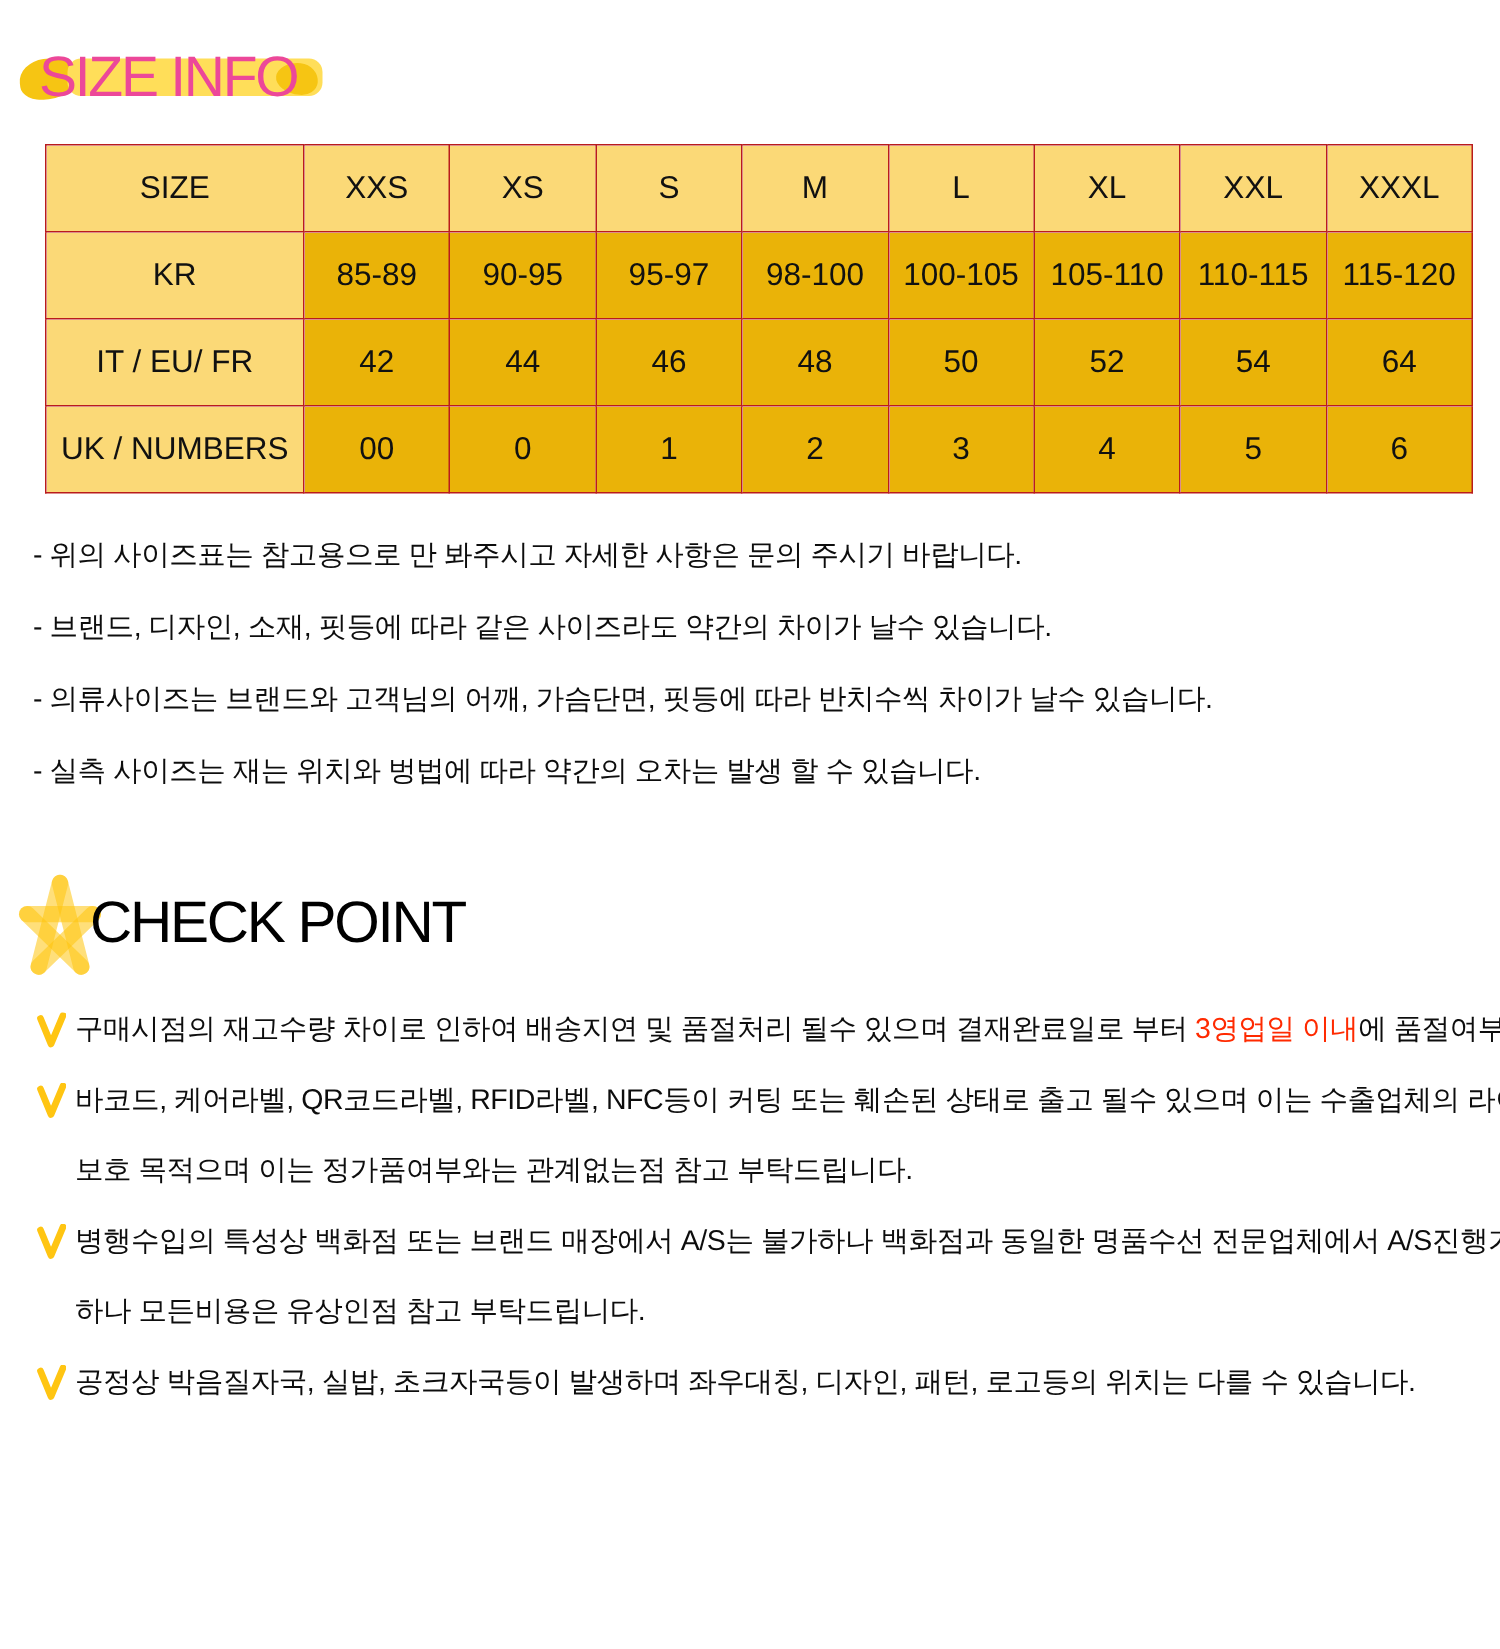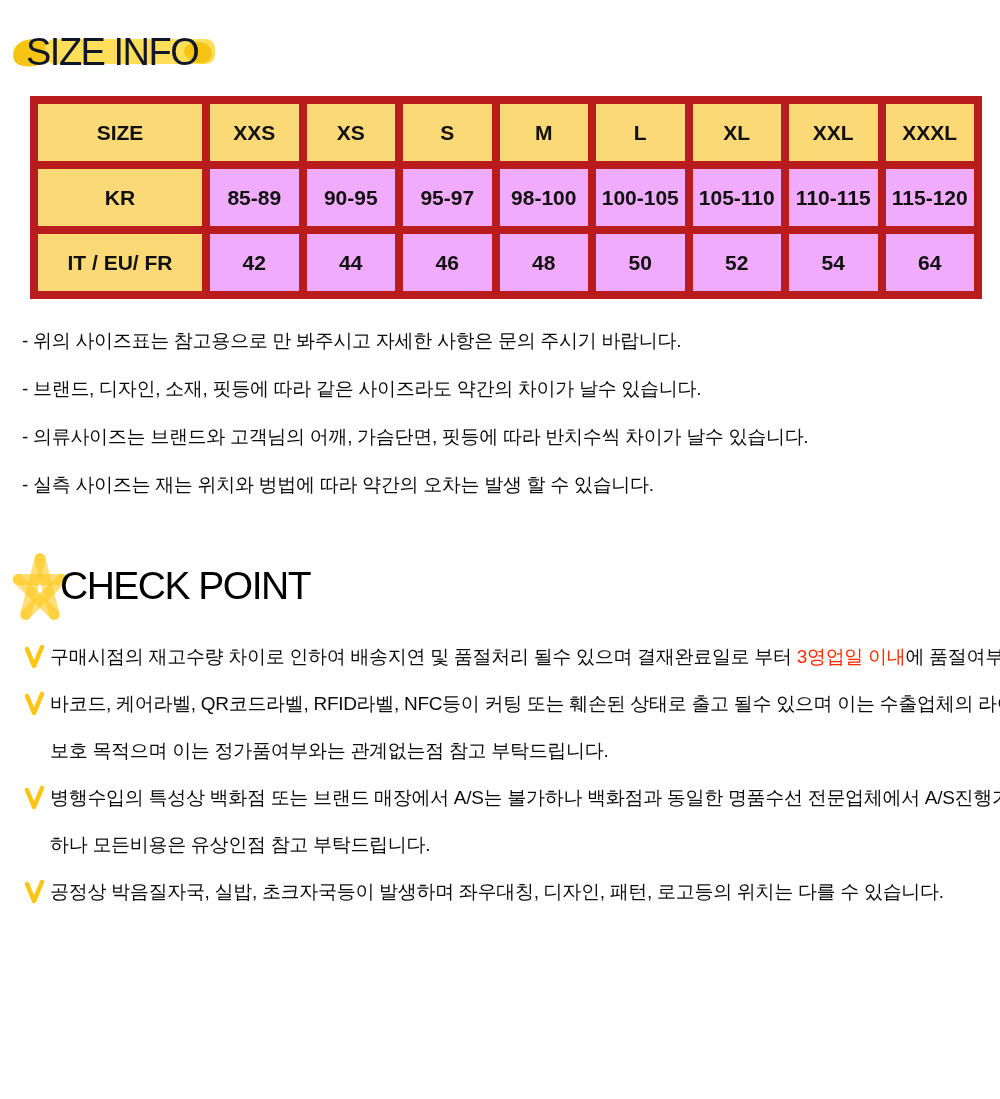--- a/index.html
+++ b/index.html
@@ -20,35 +20,35 @@
     background:#F6C513; border-radius:46% 54% 58% 42%/55% 45% 60% 40%;
     transform:rotate(-7deg);
   }
   .title-blob-right {
     position:absolute; left:158px; top:14px; width:28px; height:21px;
     background:#F6C513; border-radius:55% 45% 40% 60%/50% 55% 45% 50%;
     transform:rotate(6deg);
   }
   .title-text {
     position:relative; font-size:38px; font-weight:500; letter-spacing:-1.5px;
-    line-height:48px; color:#0f172a;
+    line-height:48px; color:#ec4899;
   }
 
   
   table.size-table {
     border-collapse:collapse; table-layout:fixed;
     margin:20px 0 0 30px; width:952px;
   }
   table.size-table td {
     height:55px; text-align:center; vertical-align:middle;
-    font-size:21px; border:8px solid #b91c1c; color:#111;
-    overflow:hidden; white-space:nowrap;font-weight:bold;
+    font-size:21px; border:1px solid #b91c1c; color:#111;
+    overflow:hidden; white-space:nowrap;
   }
   td.hd { background:#FBD977; }
-  td.lt { background:#f0abfc; }
+  td.lt { background:#eab308; }
   col.c-label { width:172px; }
 
   
   .notes { margin:18px 12px 0 22px; }
   .note { font-size:19px; line-height:48px; margin:0; color:#0d0d0d; letter-spacing:-0.3px; }
 
   
   .cp-heading { display:flex; align-items:center; margin:42px 0 0 12px; height:70px;text-align:center; }
   .cp-star { flex:0 0 auto; }
   .cp-title {
@@ -112,20 +112,31 @@
     <td class="hd">IT / EU/ FR</td>
     <td class="lt">42</td>
     <td class="lt">44</td>
     <td class="lt">46</td>
     <td class="lt">48</td>
     <td class="lt">50</td>
     <td class="lt">52</td>
     <td class="lt">54</td>
     <td class="lt">64</td>
   </tr>
+  <tr>
+    <td class="hd">UK / NUMBERS</td>
+    <td class="lt">00</td>
+    <td class="lt">0</td>
+    <td class="lt">1</td>
+    <td class="lt">2</td>
+    <td class="lt">3</td>
+    <td class="lt">4</td>
+    <td class="lt">5</td>
+    <td class="lt">6</td>
+  </tr>
 </tbody>
   </table>
 
 <div class="notes">
   <p class="note">- 위의 사이즈표는 참고용으로 만 봐주시고 자세한 사항은 문의 주시기 바랍니다.</p>
   <p class="note">- 브랜드, 디자인, 소재, 핏등에 따라 같은 사이즈라도 약간의 차이가 날수 있습니다.</p>
   <p class="note">- 의류사이즈는 브랜드와 고객님의 어깨, 가슴단면, 핏등에 따라 반치수씩 차이가 날수 있습니다.</p>
   <p class="note">- 실측 사이즈는 재는 위치와 벙법에 따라 약간의 오차는 발생 할 수 있습니다.</p>
 </div>
 

